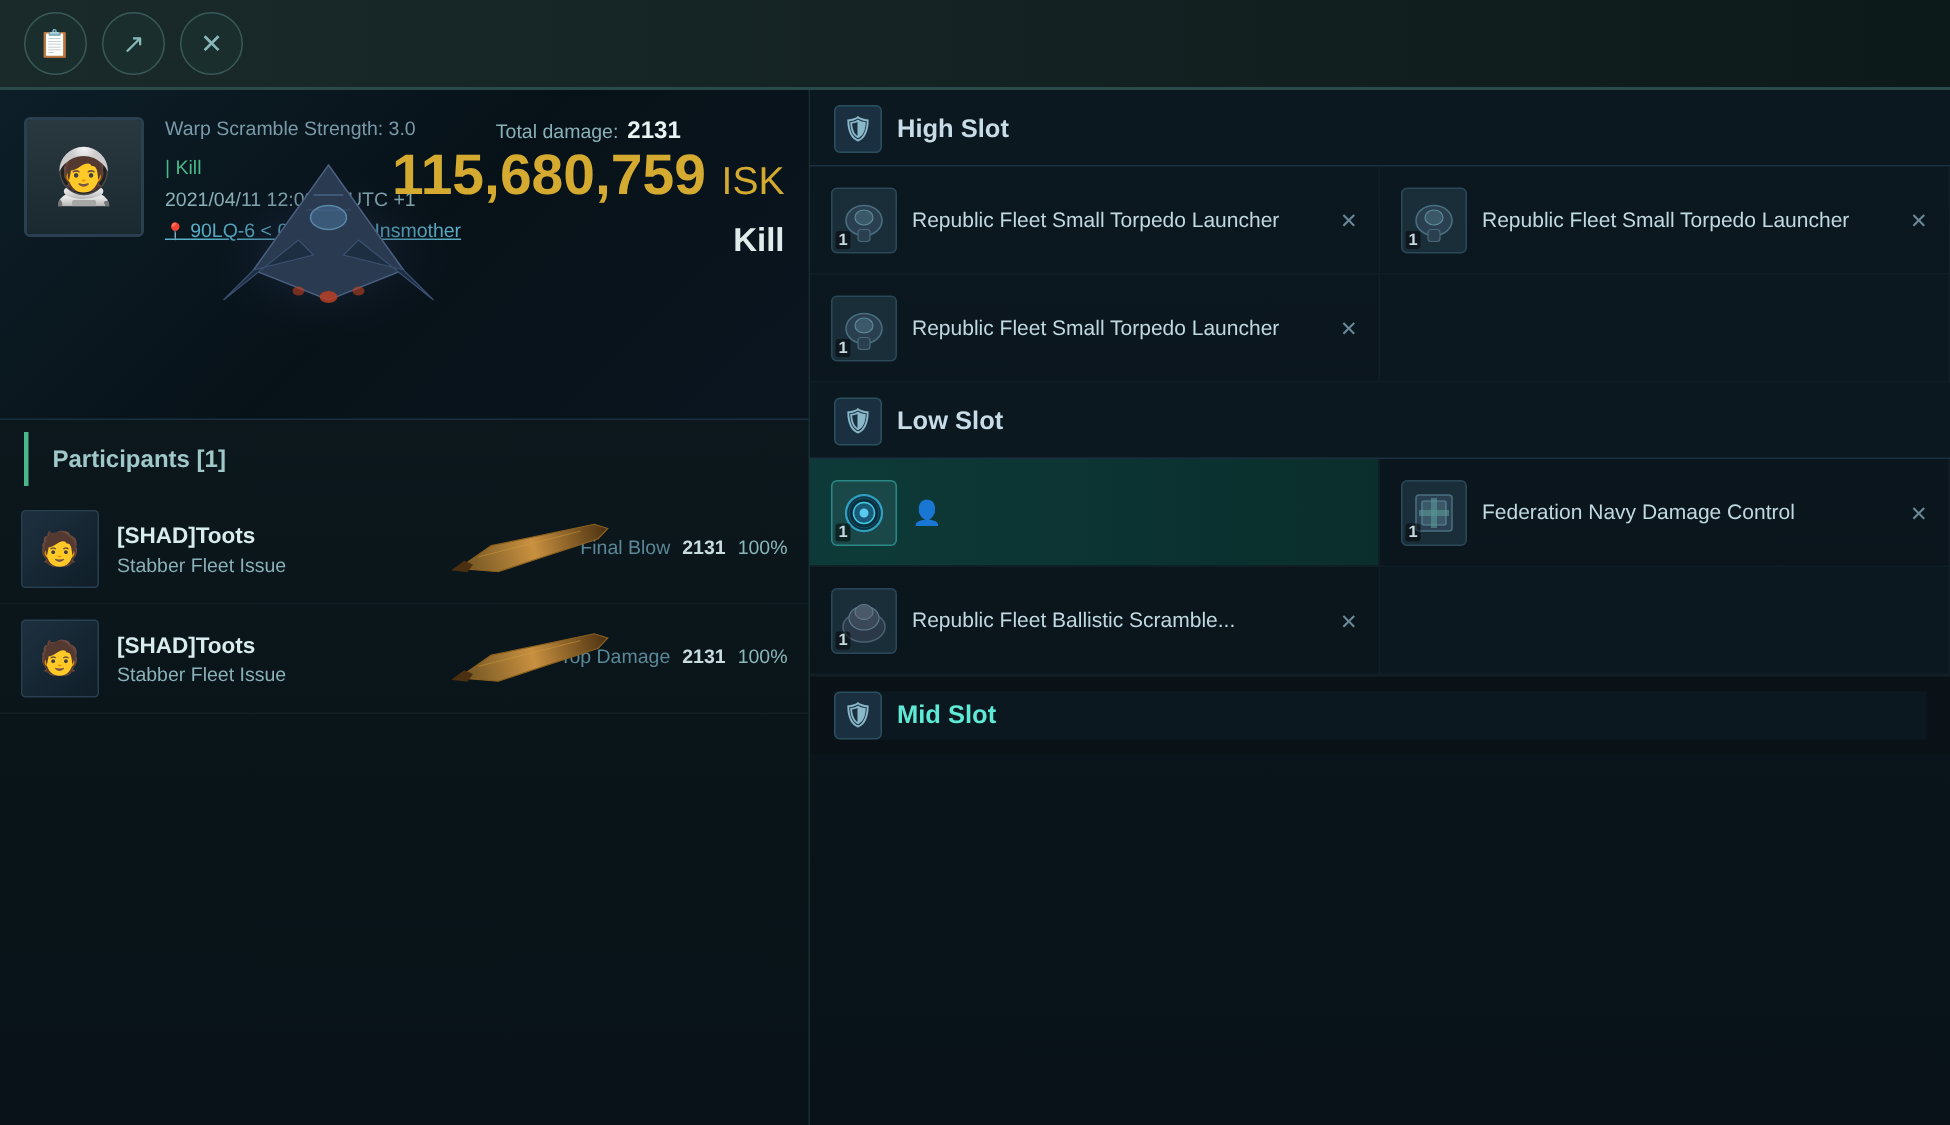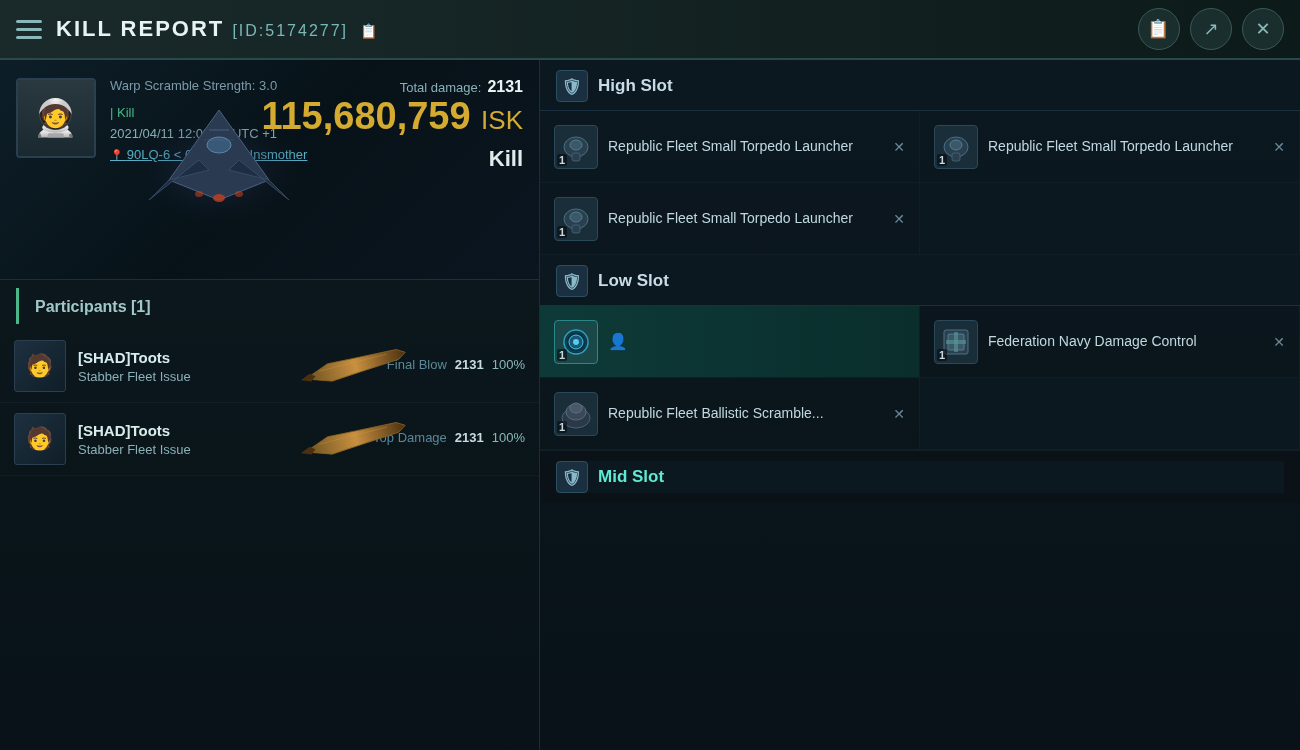--- a/index.html
+++ b/index.html
@@ -375,40 +375,28 @@
       position: absolute;
       right: 16px;
       top: 16px;
       text-align: right;
       z-index: 2;
     }
 
     .total-dmg-line {
       display: flex;
       align-items: baseline;
-      justify-content: flex-end;
+      justify-content: center;
       gap: 6px;
     }
   </style>
 </head>
 <body>
 
 <div class="header">
-  <div class="header-left">
-    <div class="hamburger-icon">
-      <span></span>
-        <span></span>
-        <span></span>
-    </div>
-    <div class="header-title">
-      <span>KILL REPORT</span>
-      <span class="kill-id">[ID:5174277]</span>
-      <span class="copy-icon">📋</span>
-    </div>
-  </div>
   <div class="header-right">
     <div class="icon-btn">📋</div>
     <div class="icon-btn">↗</div>
     <div class="icon-btn">✕</div>
   </div>
 </div>
 
 <div class="main">
 
   <div class="left-panel">

